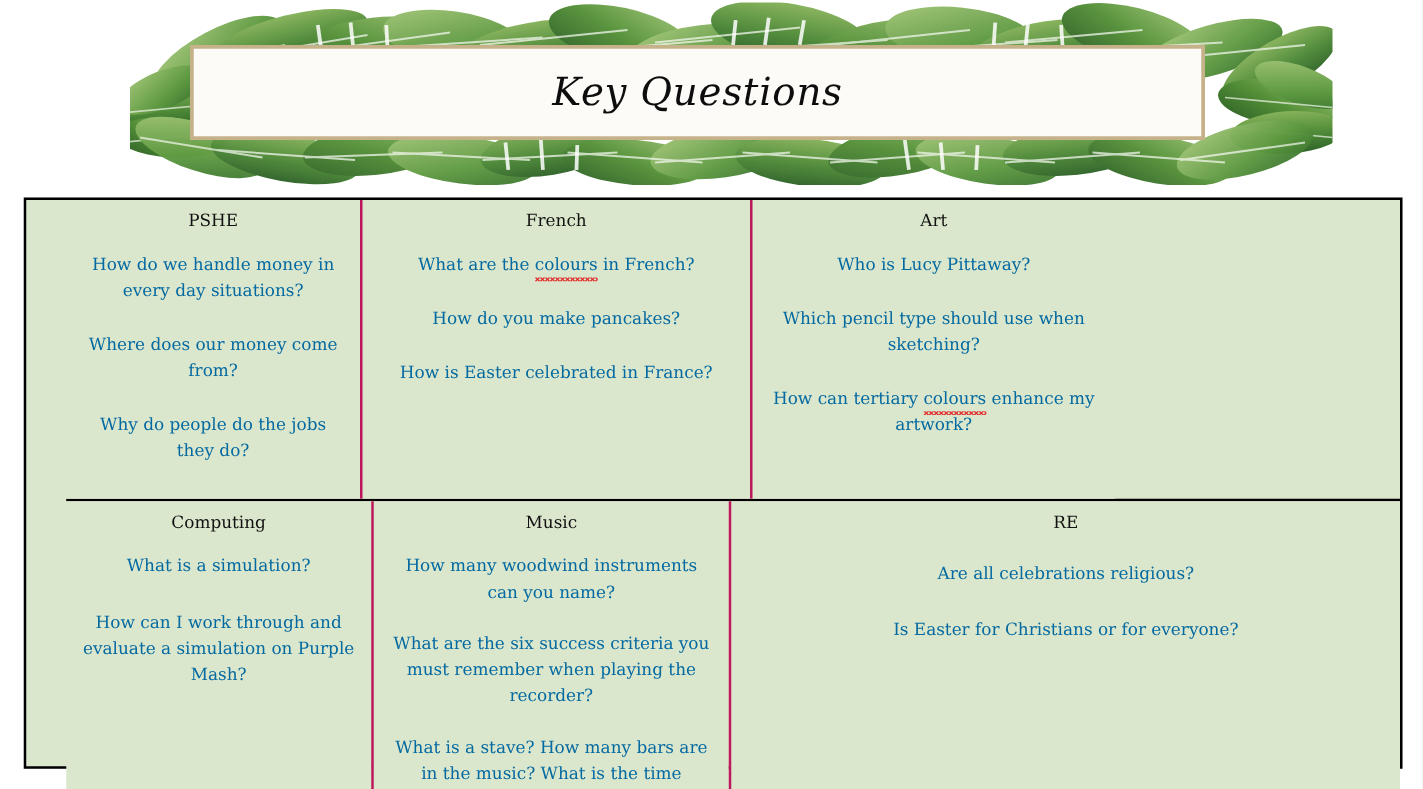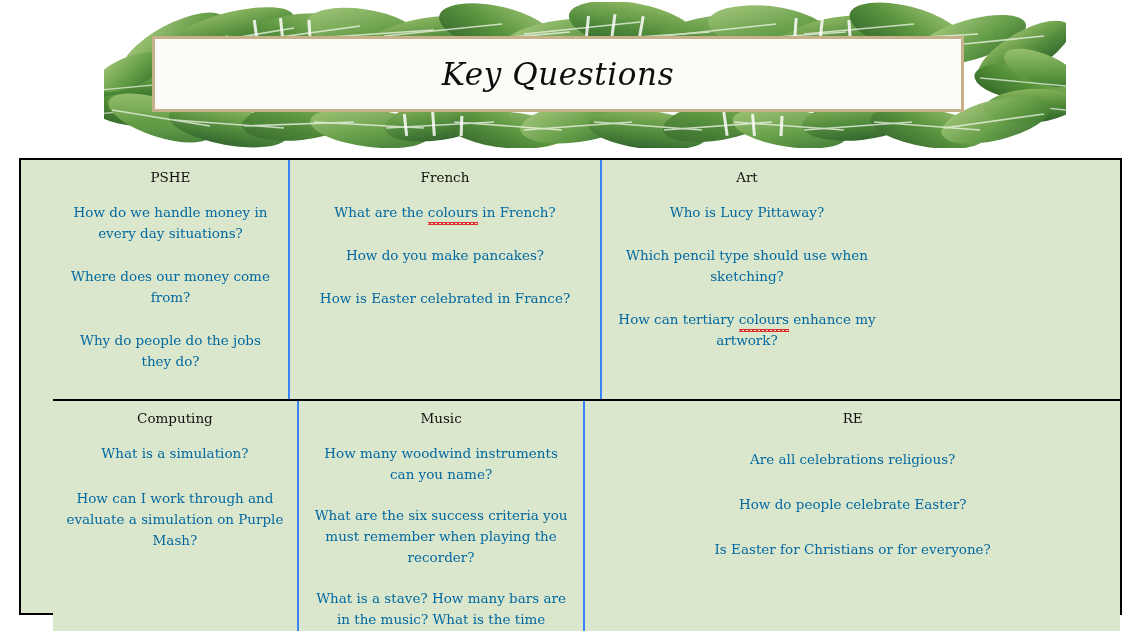--- a/index.html
+++ b/index.html
@@ -79,21 +79,21 @@
   }
   #row-top { height: 241px; border-bottom: 2px solid #000000; }
   #row-bottom { height: 272px; }
 
   .cell {
     box-sizing: border-box;
     background: #dbe7cc;
     padding: 6px 8px 8px 8px;
     overflow: hidden;
   }
-  .cell + .cell { border-left: 2px solid #3b82f6; }
+  .cell + .cell { border-left: 2px solid #be185d; }
 
   
   #cell-pshe    { width: 235px; }
   #cell-french  { width: 312px; }
   #cell-science { width: 238px; }
   #cell-art     { width: 292px; }
 
   
   #cell-computing { width: 251px; }
   #cell-music     { width: 295px; }
@@ -334,19 +334,18 @@
         <li class="q-item">How many woodwind instruments can you name?</li>
         <li class="q-item">What are the six success criteria you must remember when playing the recorder?</li>
         <li class="q-item">What is a stave? How many bars are in the music? What is the time signature?</li>
       </ul>
     </div>
 
     <div class="cell" id="cell-re">
       <div class="subject-title">RE</div>
       <ul class="q-list">
         <li class="q-item">Are all celebrations religious?</li>
-        <li class="q-item">How do people celebrate Easter?</li>
         <li class="q-item">Is Easter for Christians or for everyone?</li>
       </ul>
     </div>
 
   </div>
 </div>
 
 </body></html>

